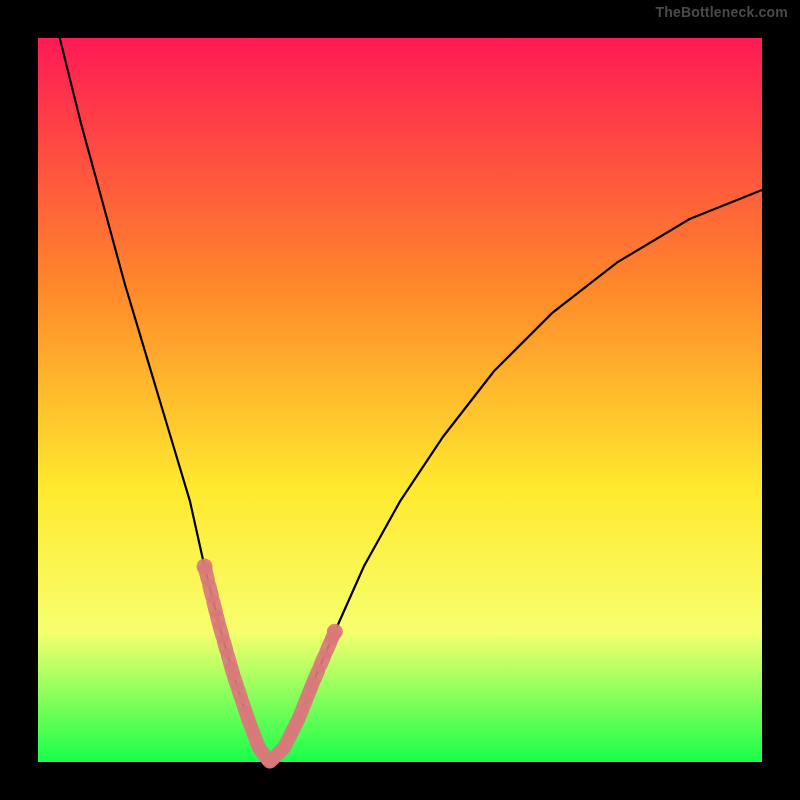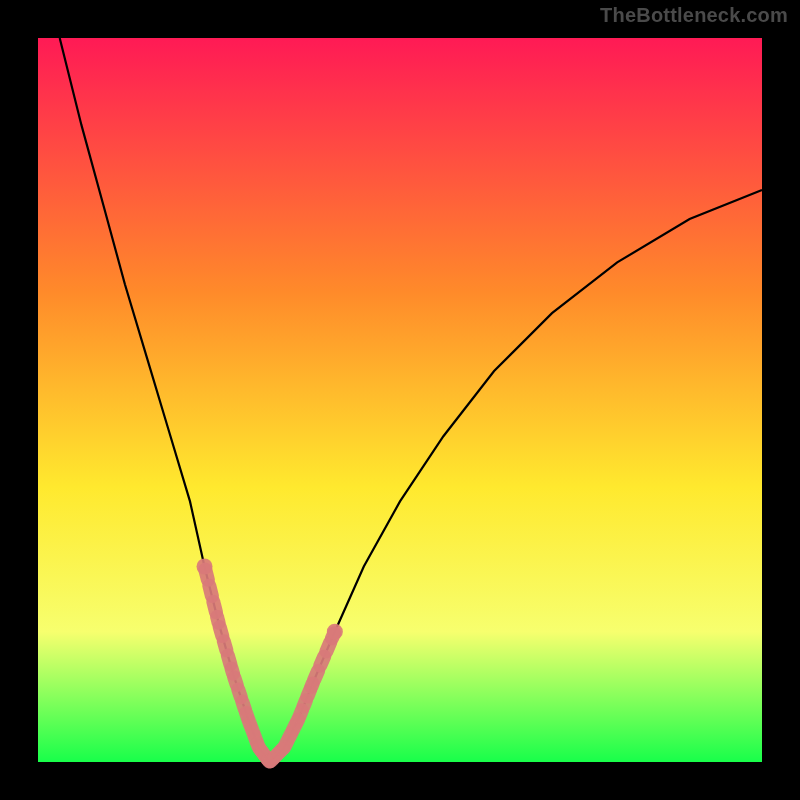--- a/index.html
+++ b/index.html
@@ -1,18 +1,18 @@
 <!DOCTYPE html>
 <html><head>
 <meta charset="utf-8">
 <style>
   html,body{margin:0;padding:0;width:800px;height:800px;background:#000;overflow:hidden;font-family:Arial,Helvetica,sans-serif}
   .stage{position:relative;width:800px;height:800px}
   svg{display:block}
-  .watermark{position:absolute;top:4px;right:12px;color:#4a4a4a;font-size:20px;font-weight:600;letter-spacing:.2px}
+  .watermark{position:absolute;top:4px;right:12px;color:#4a4a4a;font-size:14px;font-weight:600;letter-spacing:.2px}
 </style>
 </head>
 <body>
 
 <div class="stage">
   <svg id="svg" width="800" height="800" viewBox="0 0 800 800">
       <rect x="0" y="0" width="800" height="800" fill="#000"></rect>
       <defs>
         <linearGradient id="bg" x1="0" y1="0" x2="0" y2="1">
           <stop offset="0%" stop-color="#ff1a55"></stop>

